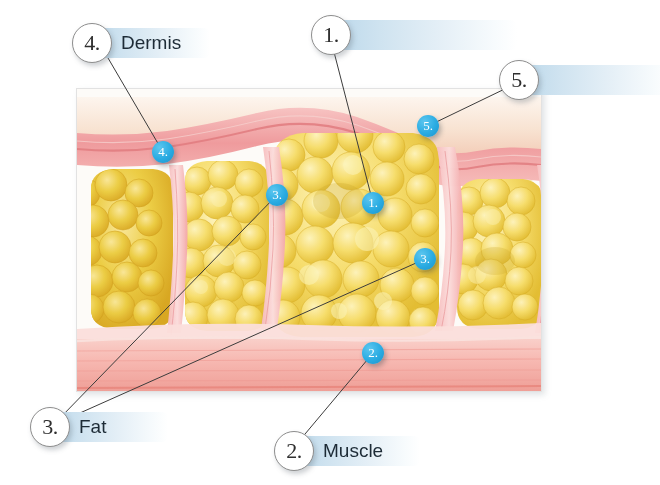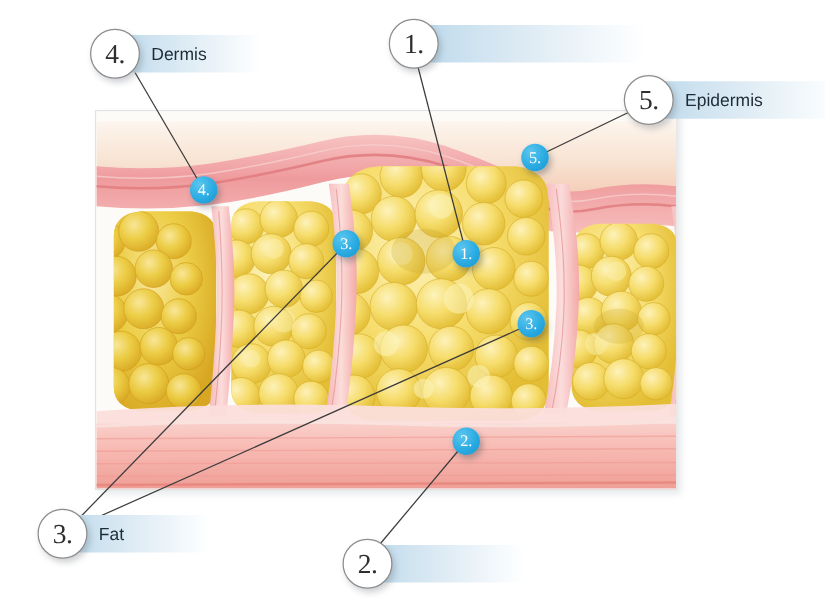--- a/index.html
+++ b/index.html
@@ -67,21 +67,21 @@
     justify-content: center;
     font-family: "Liberation Serif", serif;
     font-size: 22px;
     color: #2f2f2f;
     letter-spacing: -0.5px;
   }
   .callout .txt {
     position: relative;
     z-index: 2;
     margin-left: 9px;
-    font-size: 14px;
+    font-size: 19px;
     color: #1d2b36;
     white-space: nowrap;
     font-family: "Liberation Sans", sans-serif;
   }
 
   
   .marker {
     position: absolute;
     width: 22px;
     height: 22px;
@@ -373,27 +373,27 @@
   </div>
 
   <div class="callout" style="left:311px; top:16px;">
     <div class="bar" style="width:190px;"></div>
     <div class="num">1.</div>
   </div>
 
   <div class="callout" style="left:499px; top:61px;">
     <div class="bar" style="width:158px;"></div>
     <div class="num">5.</div>
-    <div class="txt">Epidermis</div>
   </div>
 
   <div class="callout" style="left:30px; top:408px;">
     <div class="bar" style="width:122px;"></div>
     <div class="num">3.</div>
     <div class="txt">Fat</div>
   </div>
 
   <div class="callout" style="left:274px; top:432px;">
     <div class="bar" style="width:130px;"></div>
     <div class="num">2.</div>
+    <div class="txt">Muscle</div>
   </div>
 
 </div>
 
 </body></html>

